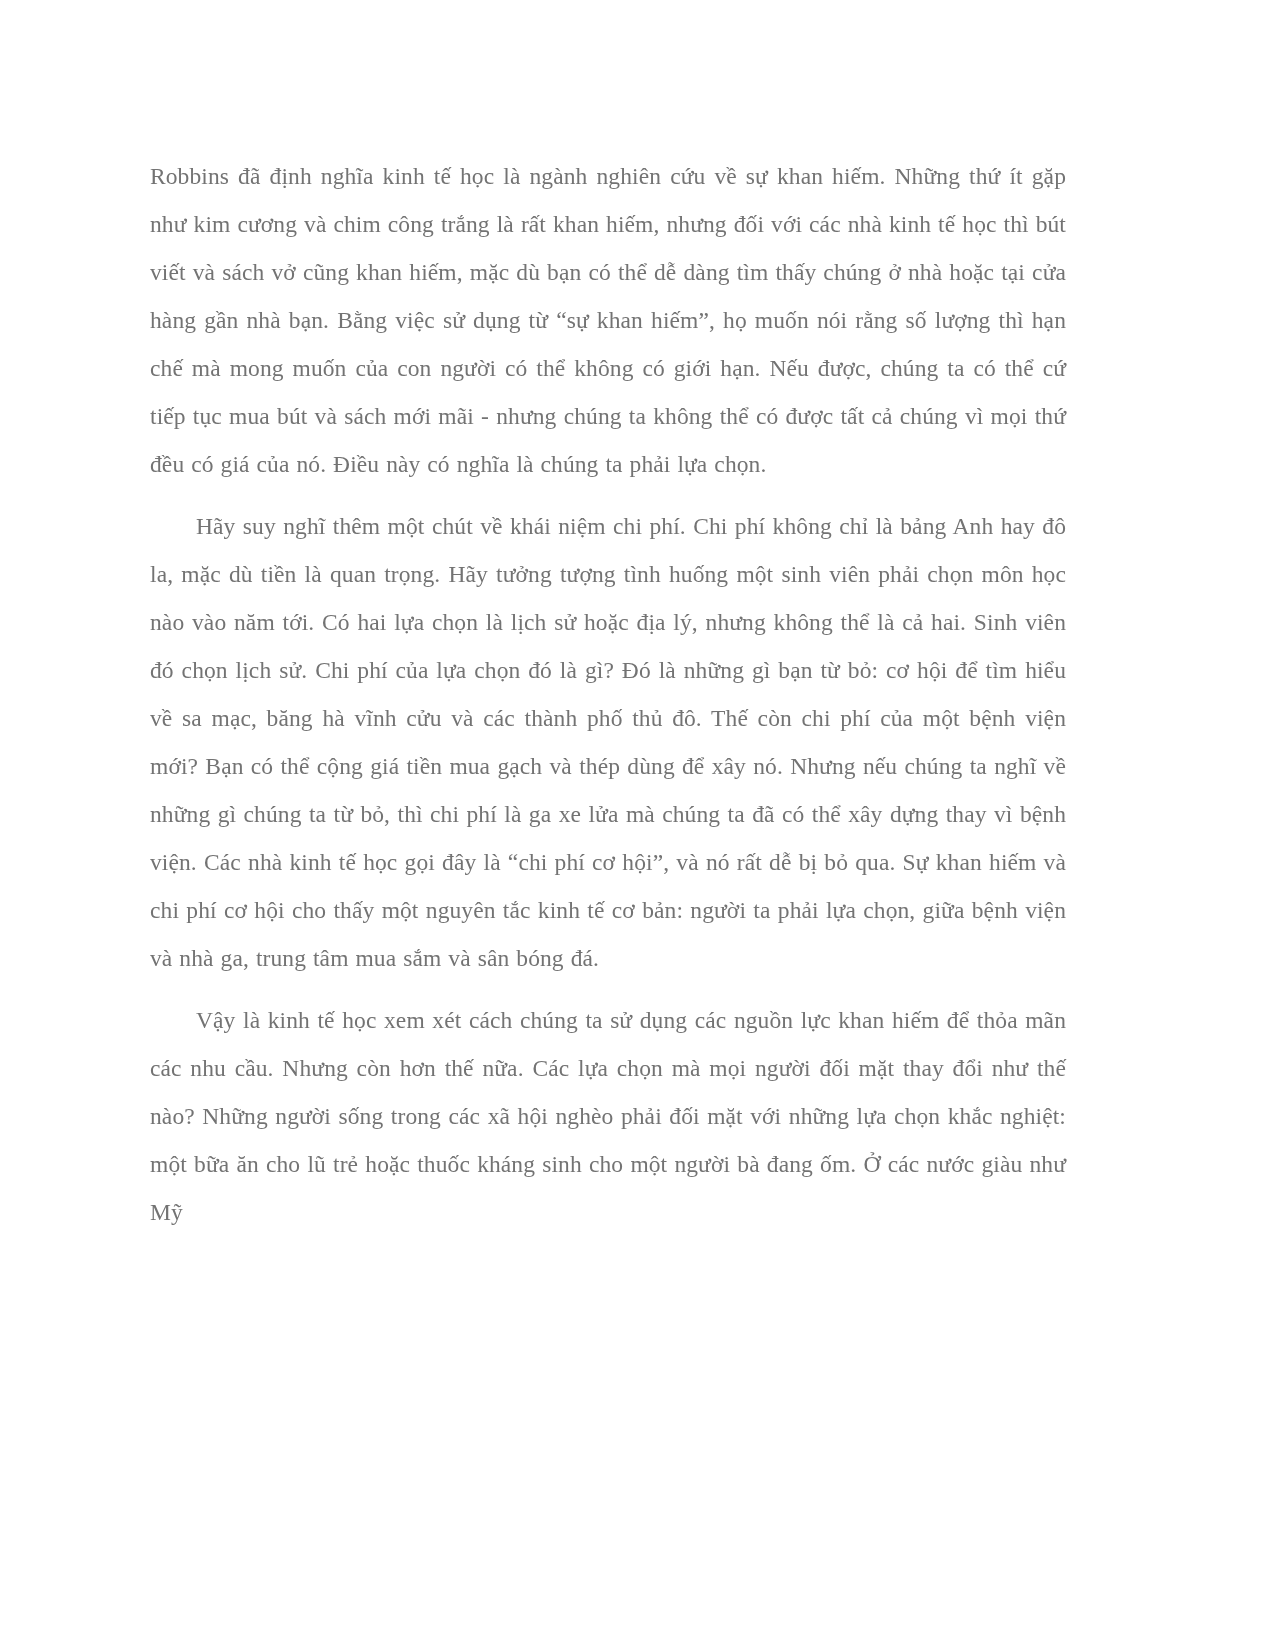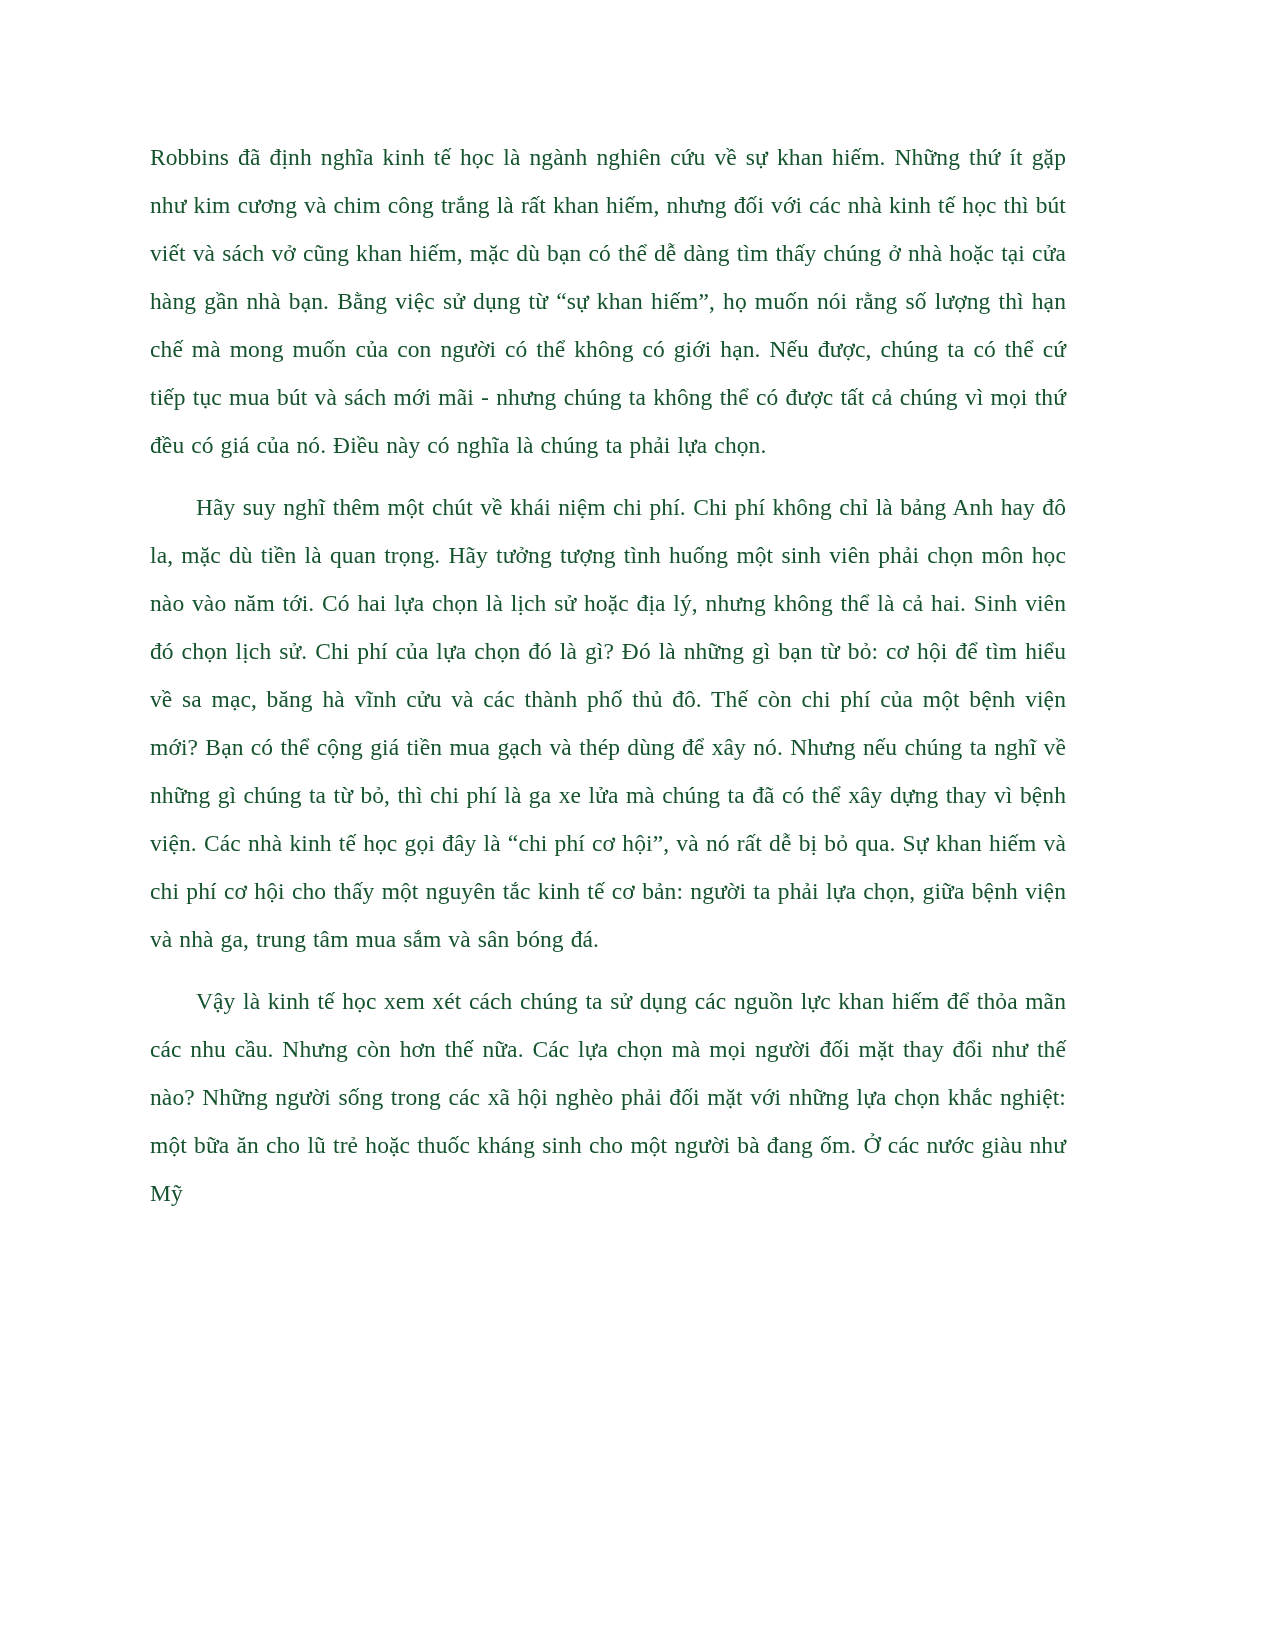--- a/index.html
+++ b/index.html
@@ -16,23 +16,23 @@
   .page {
     position: relative;
     width: 1275px;
     height: 1650px;
     background: #ffffff;
     box-sizing: border-box;
   }
   .text-column {
     position: absolute;
     left: 150px;
-    top: 133px;
+    top: 152px;
     width: 916px;
-    color: #14532d;
+    color: #737373;
   }
   .para {
     margin: 0 0 14px 0;
     font-size: 23.5px;
     line-height: 48px;
     text-align: justify;
     text-justify: inter-word;
     letter-spacing: 0.1px;
     word-spacing: 1px;
   }

